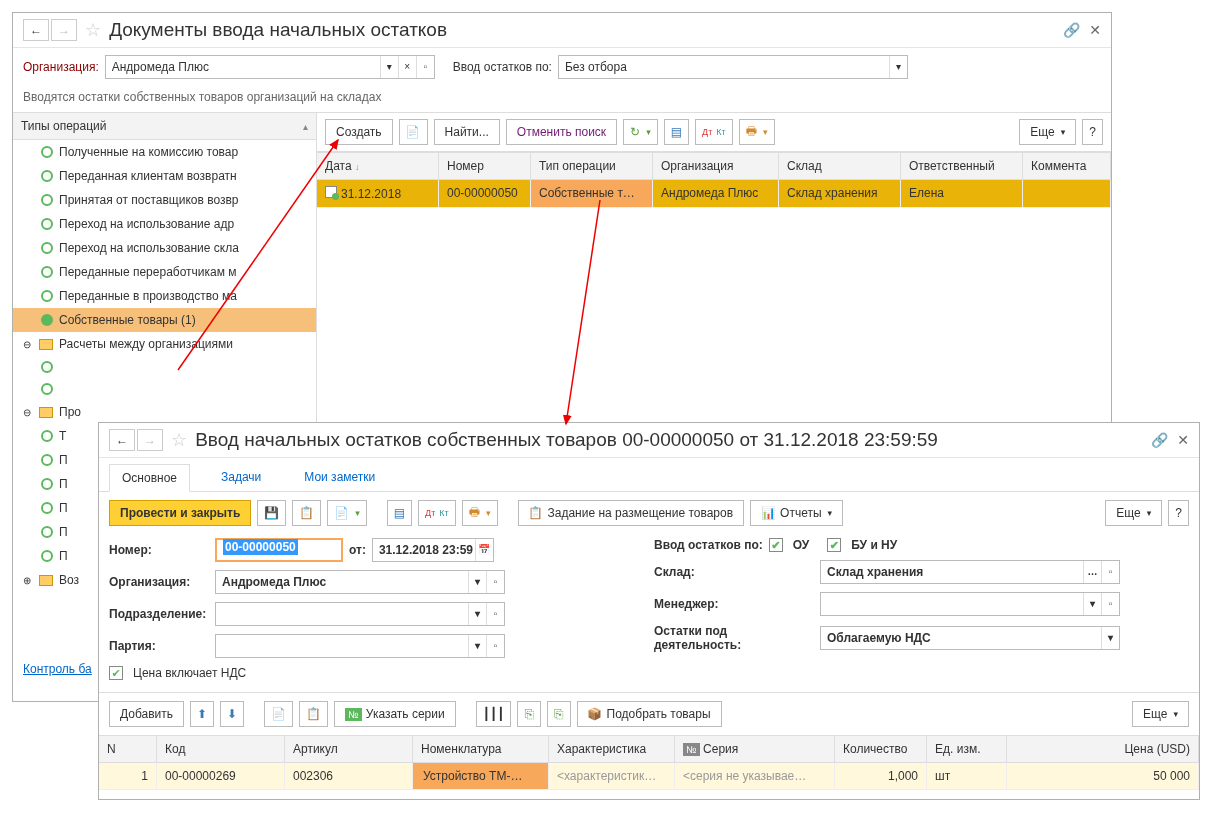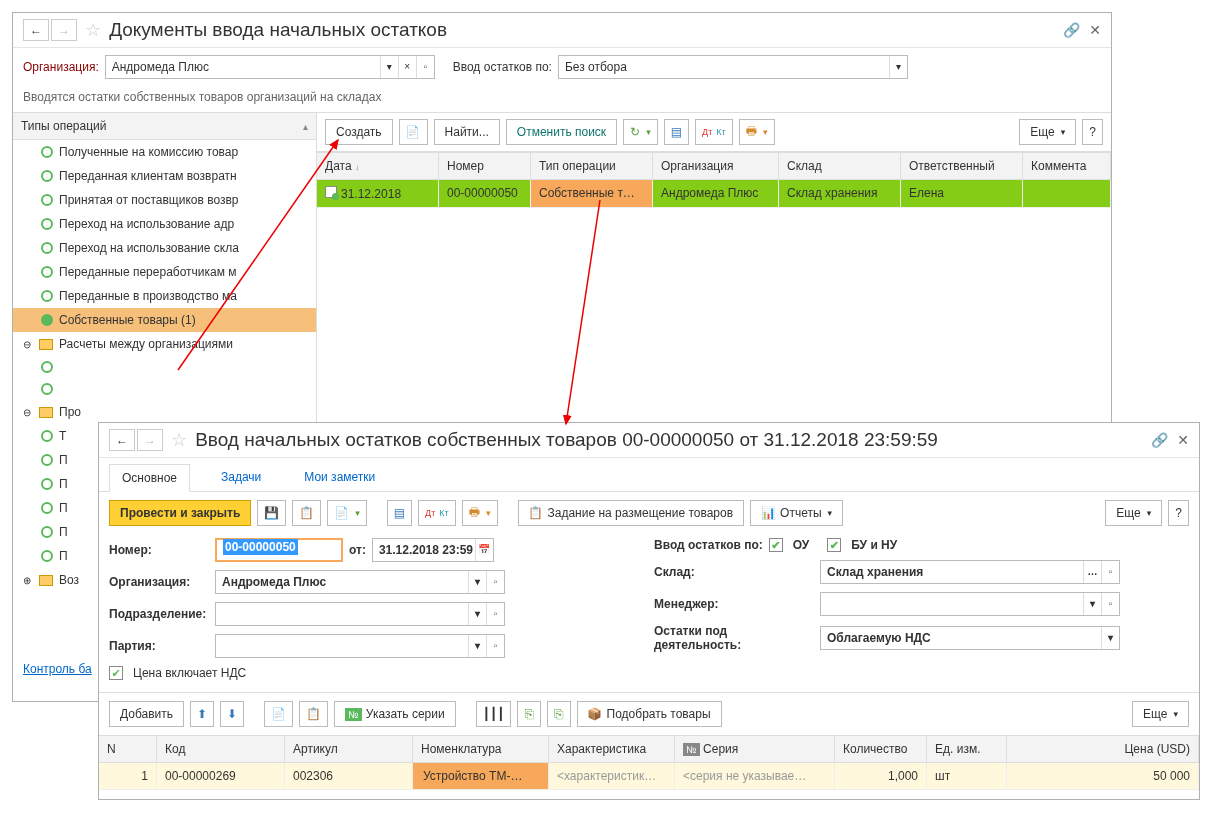--- a/index.html
+++ b/index.html
@@ -28,28 +28,28 @@
 .tree-item { padding: 5px 6px 5px 28px; white-space: nowrap; overflow: hidden; text-overflow: ellipsis; display: flex; align-items: center; cursor: pointer; }
 .tree-item .bullet { width: 12px; height: 12px; border: 2px solid #5cb85c; border-radius: 50%; margin-right: 6px; flex-shrink: 0; }
 .tree-item .bullet.filled { background: #5cb85c; }
 .tree-item.sel { background: #f7c07a; }
 .tree-folder { padding: 5px 6px 5px 10px; display: flex; align-items: center; cursor: pointer; }
 .tree-folder .exp { width: 12px; margin-right: 4px; font-size: 10px; }
 .tree-folder .ficon { width: 14px; height: 11px; background: #fc6; border: 1px solid #c90; margin-right: 6px; }
 .content { flex: 1; display: flex; flex-direction: column; }
 .toolbar { padding: 6px 8px; display: flex; gap: 6px; align-items: center; border-bottom: 1px solid #ddd; }
 .btn { height: 26px; border: 1px solid #bbb; background: #fff; padding: 0 10px; display: inline-flex; align-items: center; gap: 4px; cursor: pointer; font-size: 12px; }
-.btn.disabled { color: #0f766e; }
+.btn.disabled { color: #701a75; }
 .btn.icon { padding: 0 6px; }
 .btn .caret { font-size: 9px; margin-left: 2px; }
 .spacer { flex: 1; }
 .grid { flex: 1; border-top: 1px solid #ddd; }
 .ghead { display: flex; background: #f3f3f3; border-bottom: 1px solid #ddd; }
 .gh { padding: 6px 8px; border-right: 1px solid #ddd; overflow: hidden; white-space: nowrap; }
-.grow { display: flex; background: #84cc16; border-bottom: 1px solid #eee; }
+.grow { display: flex; background: #eab308; border-bottom: 1px solid #eee; }
 .gc { padding: 6px 8px; border-right: 1px solid #eee; overflow: hidden; white-space: nowrap; text-overflow: ellipsis; }
 .gc.hl { background: #f7a85a; }
 .gc.hl2 { background: #f7a85a; padding-left: 10px; }
 .docicon { display: inline-block; width: 12px; height: 12px; background: #fff; border: 1px solid #888; margin-right: 4px; position: relative; }
 .docicon::after { content: ""; position: absolute; right: -3px; bottom: -3px; width: 7px; height: 7px; background: #5cb85c; border-radius: 50%; }
 .footer { padding: 8px 10px; }
 .link { color: #0066cc; text-decoration: underline; cursor: pointer; }
 .tabs { display: flex; gap: 19px; padding: 6px 10px 0; border-bottom: 1px solid #ddd; }
 .tab { padding: 6px 12px; cursor: pointer; color: #0066cc; }
 .tab.active { background: #fff; border: 1px solid #ddd; border-bottom: 1px solid #fff; margin-bottom: -1px; color: #333; }

